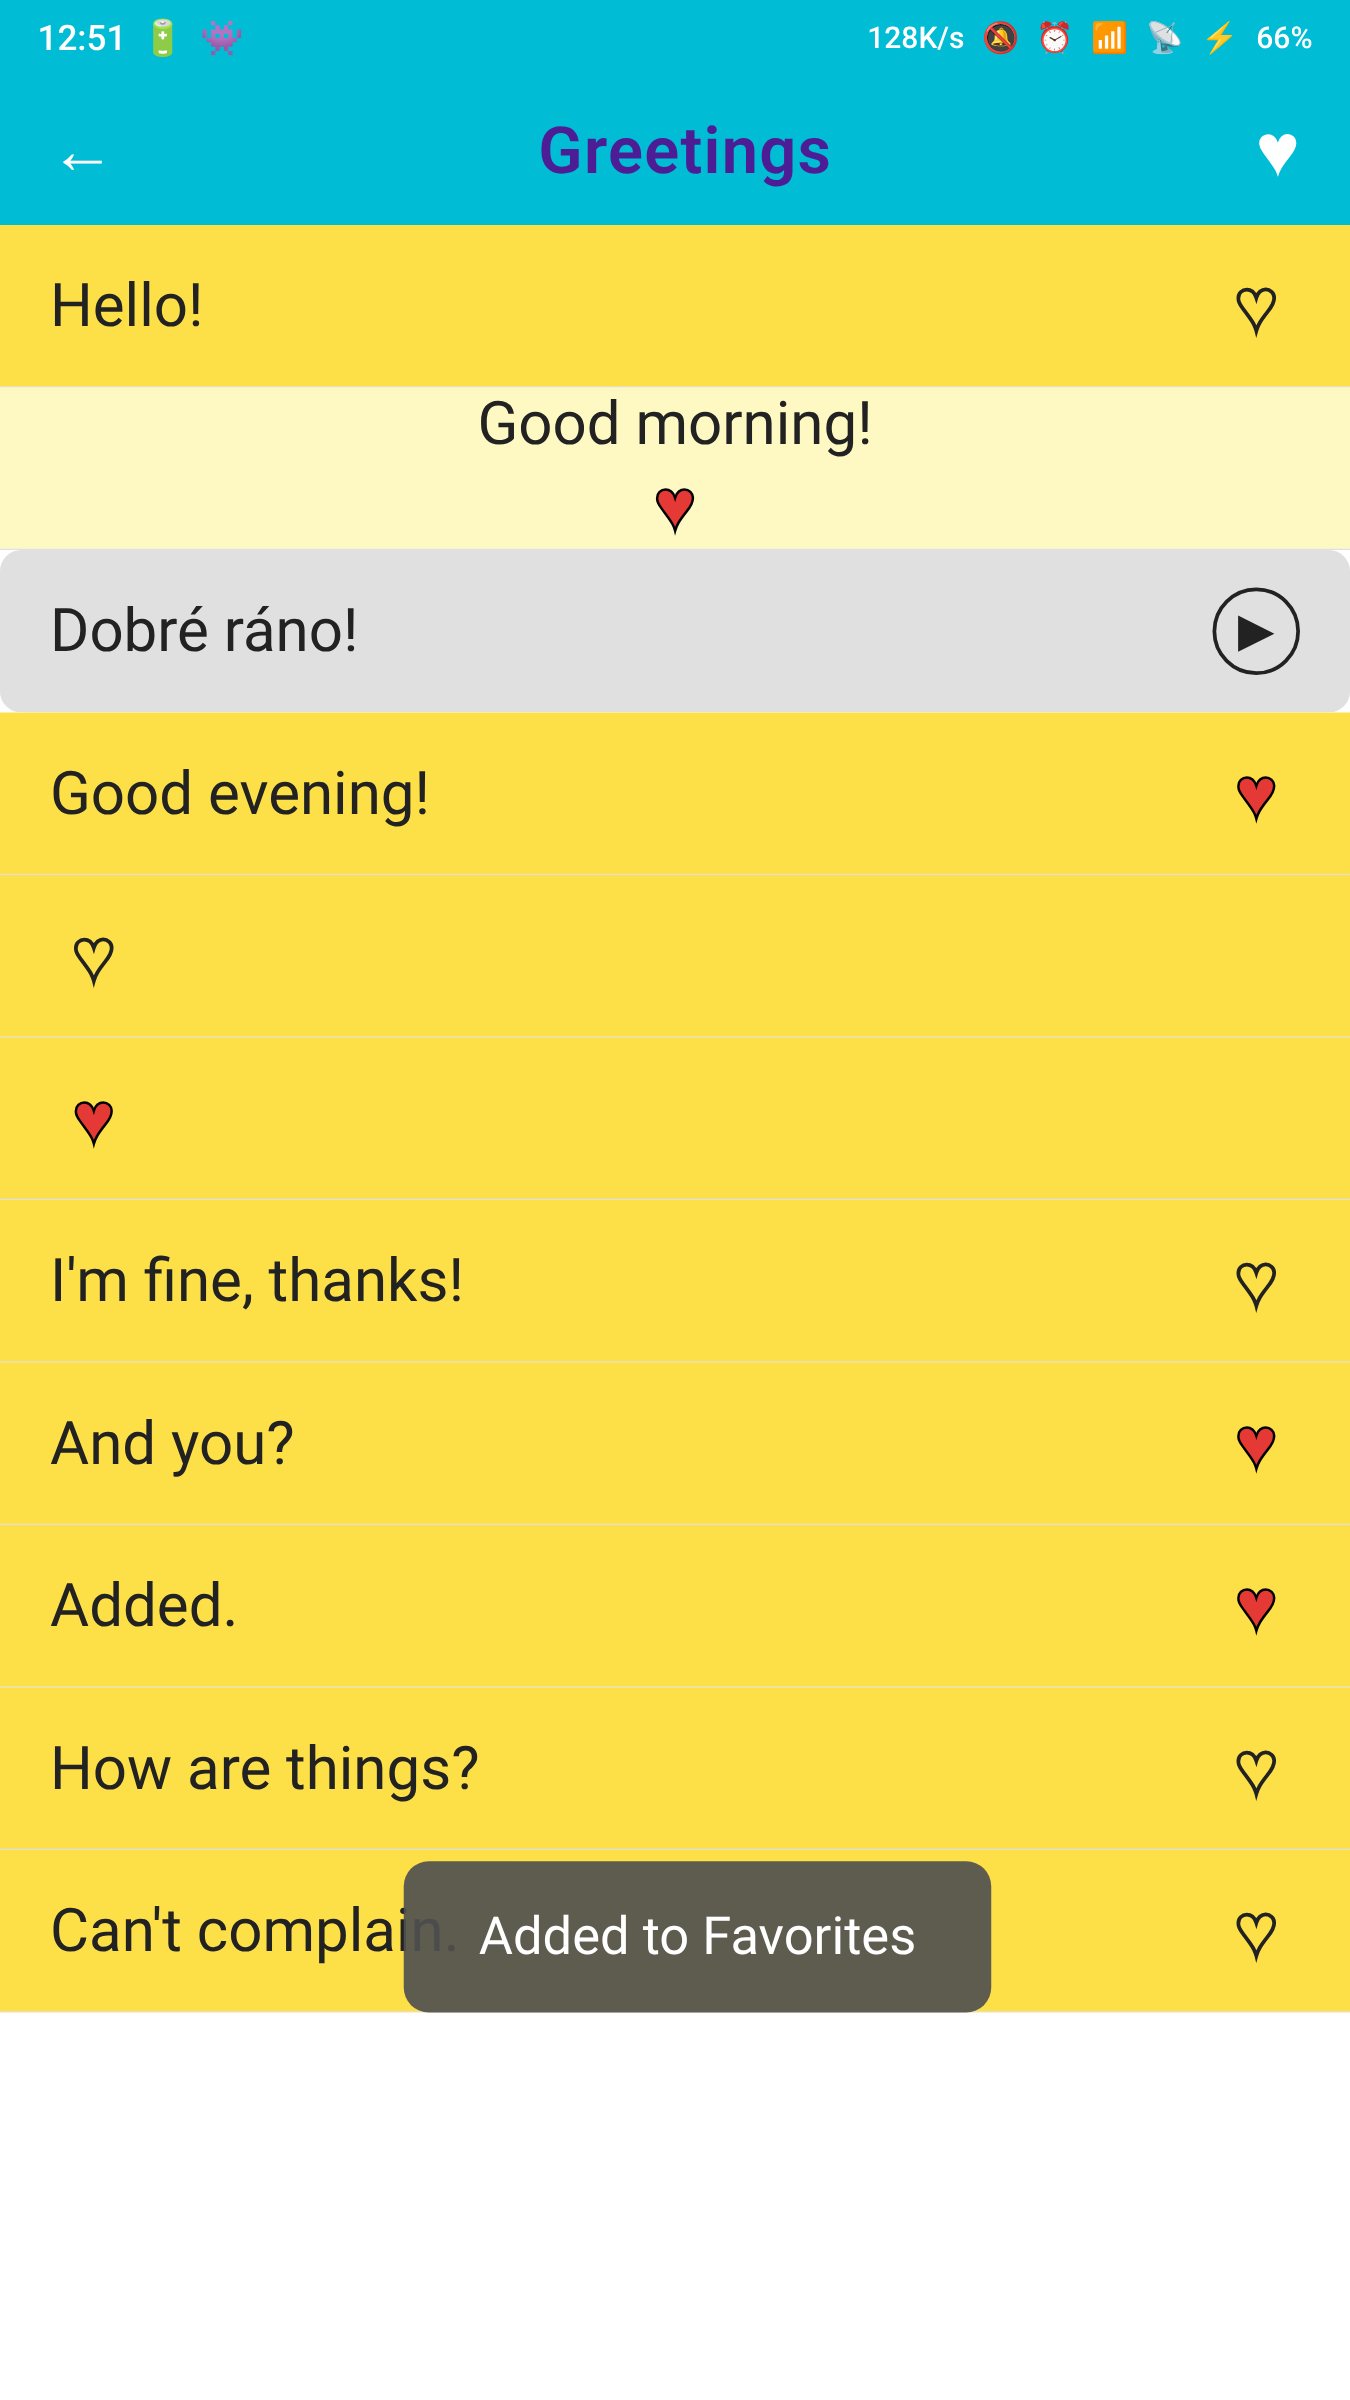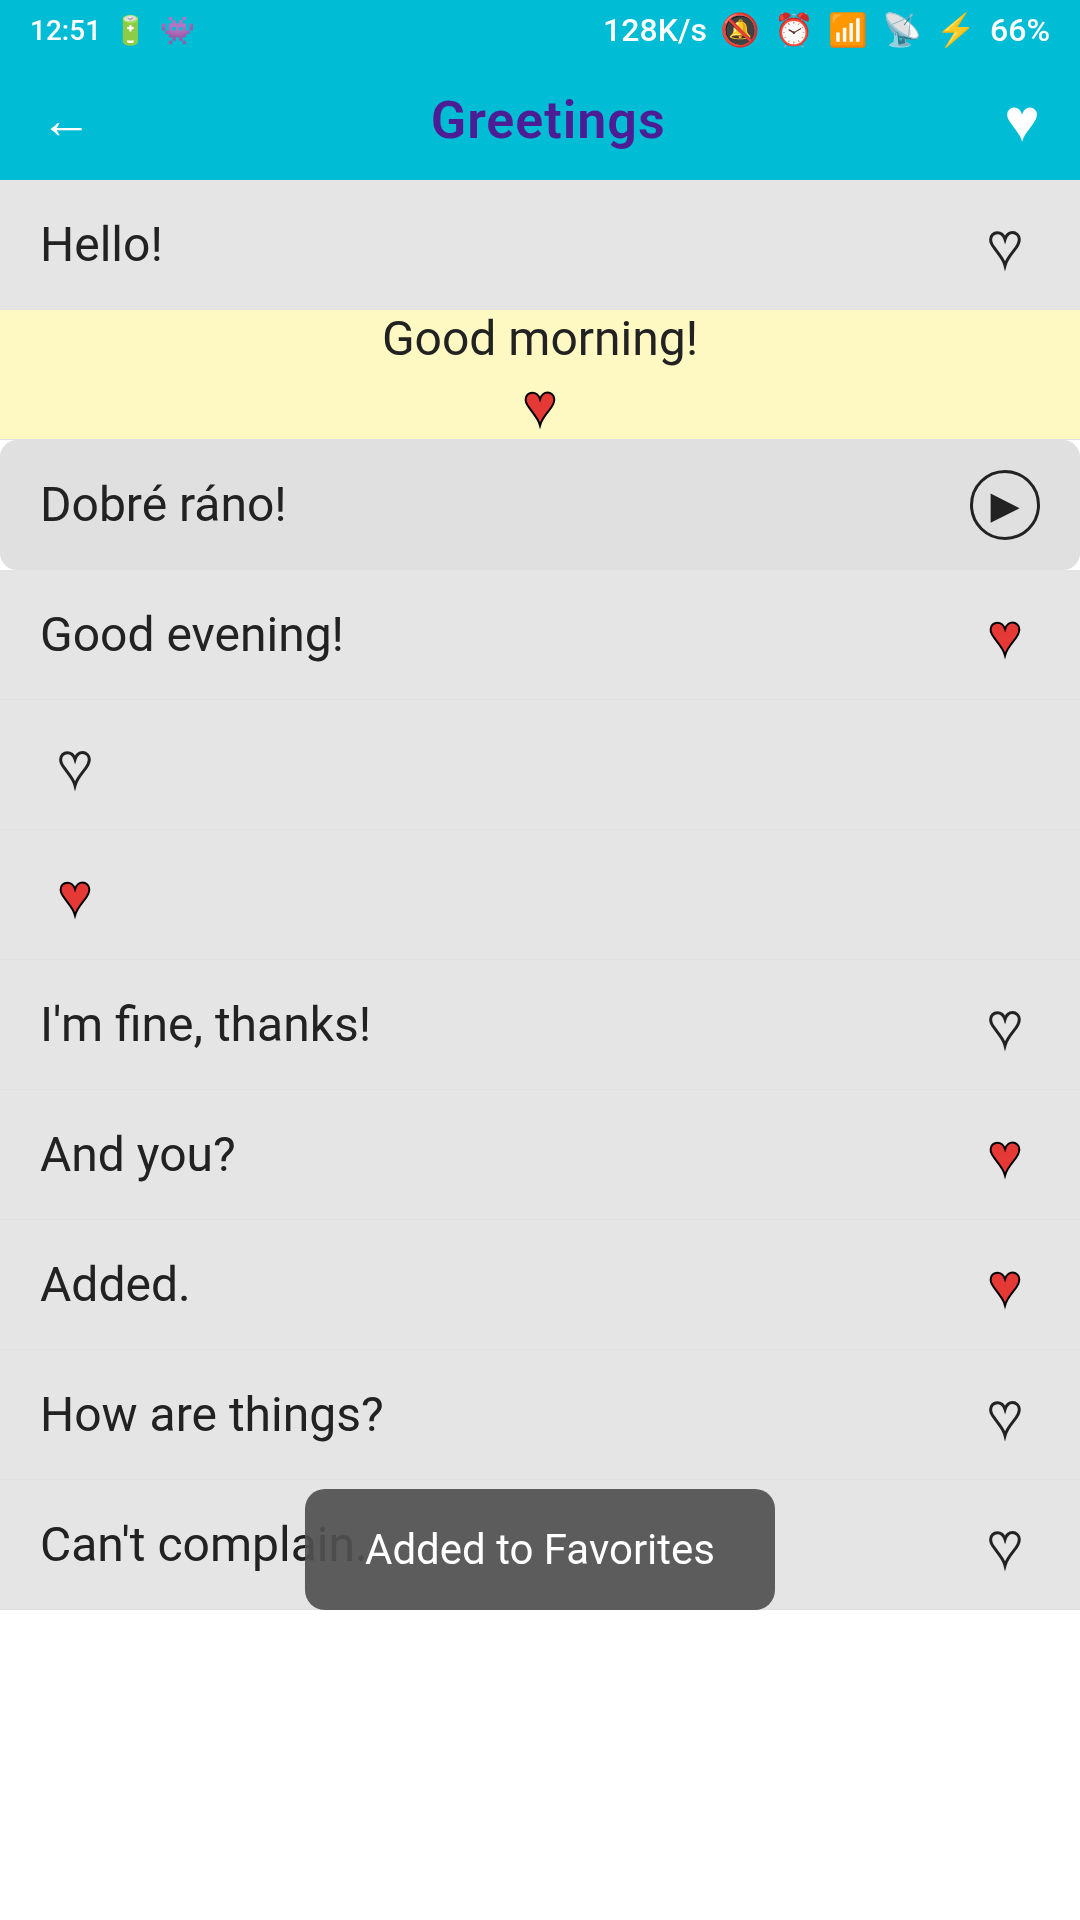--- a/index.html
+++ b/index.html
@@ -22,21 +22,21 @@
       display: flex;
       align-items: center;
       justify-content: space-between;
       padding: 2px 30px;
       color: white;
       font-size: 28px;
       font-weight: 500;
       gap: 36px;
     }
     .status-left { display: flex; align-items: center; gap: 12px; }
-    .status-right { display: flex; align-items: center; gap: 14px; font-size: 32px; }
+    .status-right { display: flex; align-items: center; gap: 14px; font-size: 24px; }
 
     
     .app-bar {
       width: 100%;
       height: 120px;
       background: #00BCD4;
       display: flex;
       align-items: center;
       justify-content: space-between;
       padding: 0 40px;
@@ -65,21 +65,21 @@
     }
 
     .list-item {
       width: 100%;
       min-height: 130px;
       display: flex;
       align-items: center;
       justify-content: space-between;
       padding: 0 40px;
       border-bottom: 1px solid #e0e0e0;
-      background: #e5e5e5;
+      background: #fde047;
       position: relative;
     }
 
     .list-item.highlighted {
       background: #fef9c3;
       flex-direction: column;
     }
 
     .list-item.translation {
       background: #e0e0e0;
@@ -194,15 +194,15 @@
     <div class="list-item">
       <span class="item-text">How are things?</span>
       <span class="heart-icon heart-empty">♥</span>
     </div>
     <div class="list-item">
       <span class="item-text">Can't complain.</span>
       <span class="heart-icon heart-empty">♥</span>
     </div>
   </div>
 
-<div class="toast" id="toast" style="display: block;">
+<div class="toast" id="toast" style="display: block; margin-left: 18px;">
   <span>Added to Favorites</span>
 </div>
 
 </body></html>

